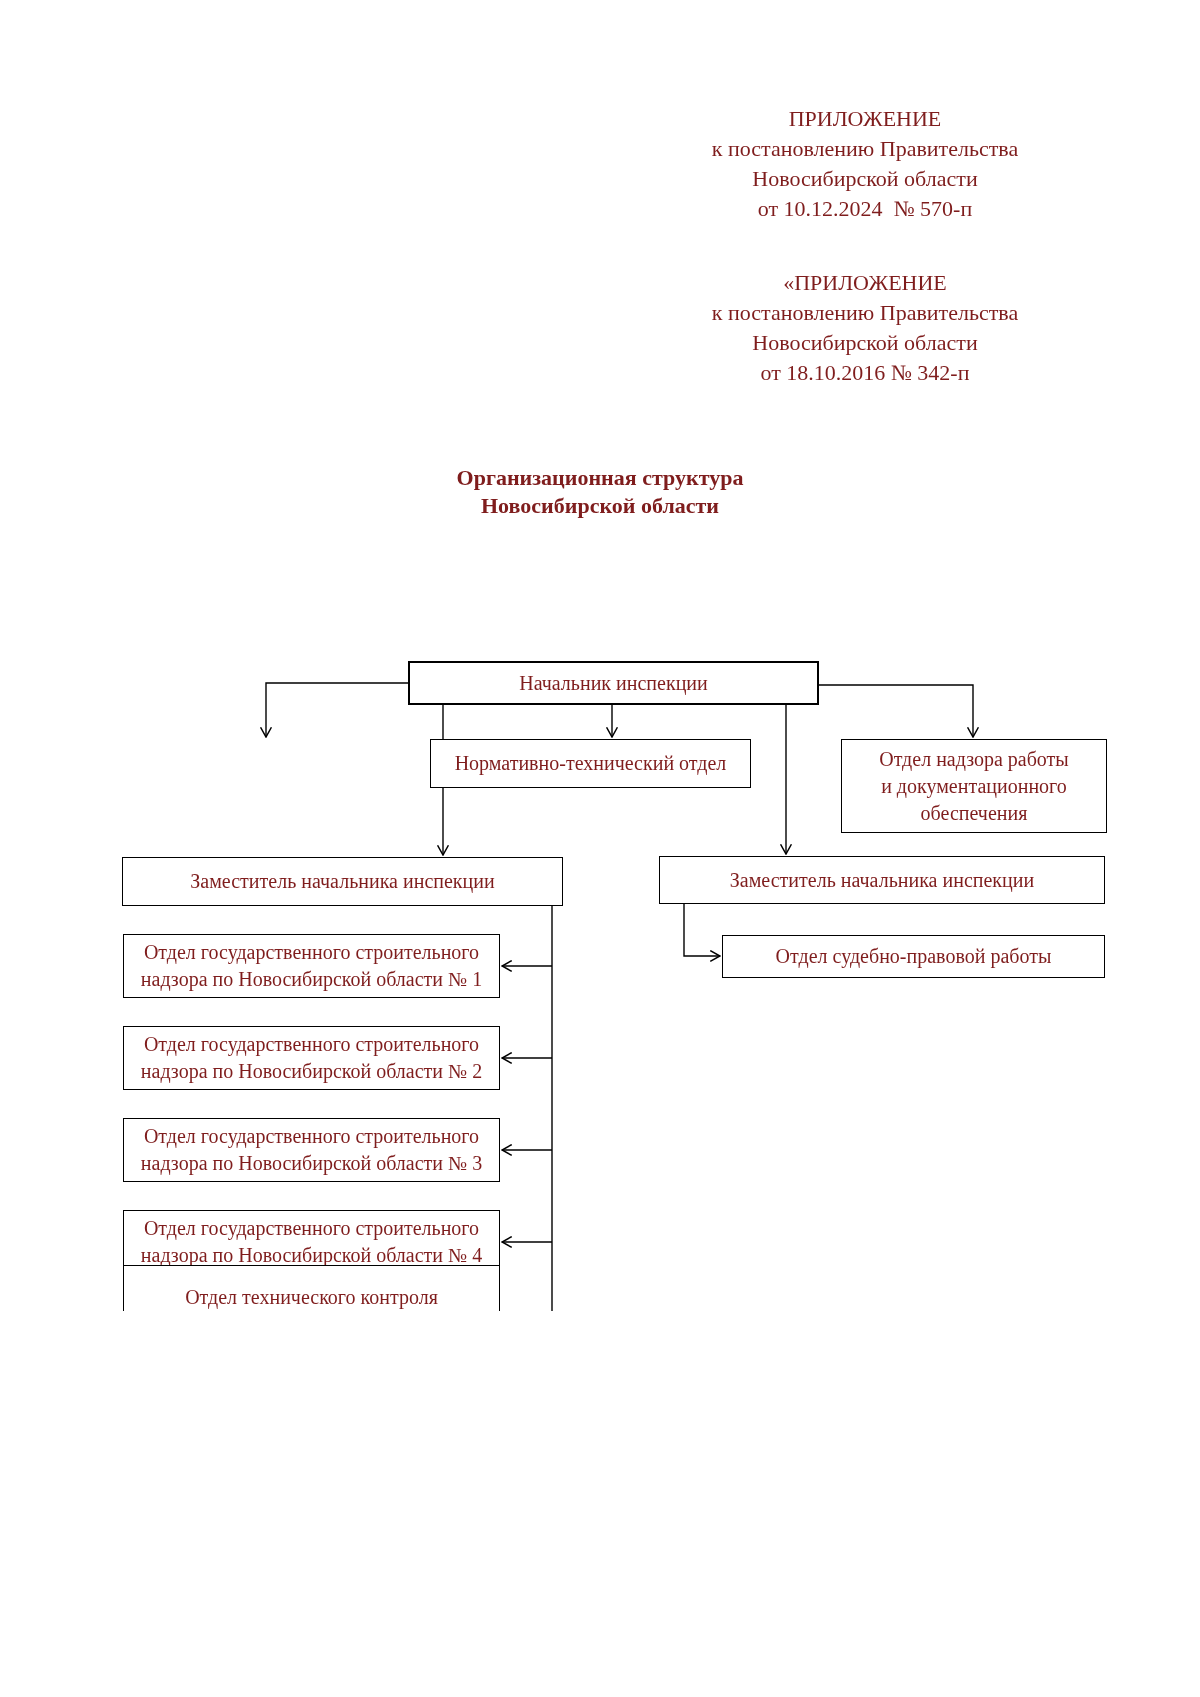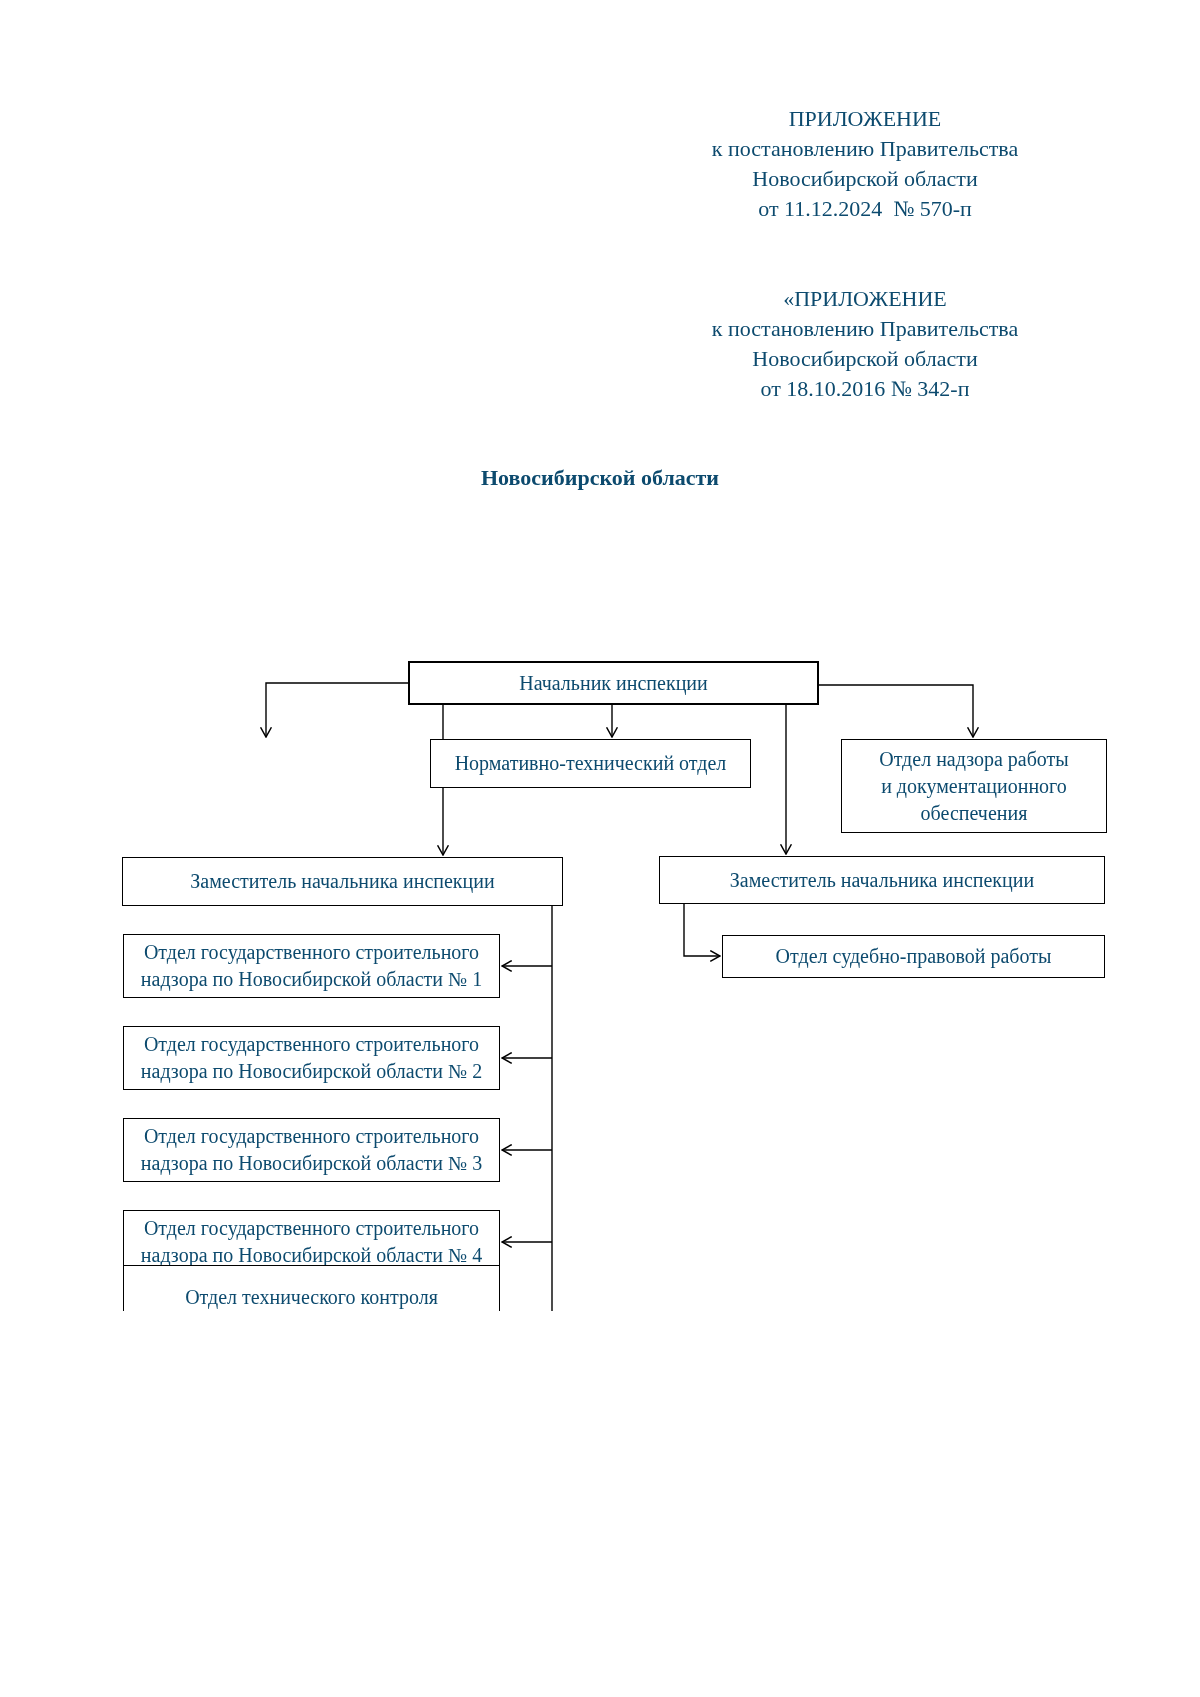--- a/index.html
+++ b/index.html
@@ -2,35 +2,35 @@
 <html lang="ru"><head>
 <meta charset="utf-8">
 <style>
   html,body{margin:0;padding:0;background:#fff;}
   .page{
     position:relative;
     width:1200px;
     height:1311px;
     background:#ffffff;
     font-family:"Liberation Serif", serif;
-    color:#0c4a6e;
+    color:#7f1d1d;
     overflow:hidden;
   }
   
   .stamp{
     position:absolute;
     left:640px;
     width:450px;
     text-align:center;
     font-size:22px;
     line-height:30px;
   }
   .stamp div{white-space:pre-wrap;}
   .stamp-1{top:104px;}
-  .stamp-2{top:284px;}
+  .stamp-2{top:268px;}
   
   .doc-title{
     position:absolute;
     top:464px;
     left:0;
     width:1200px;
     text-align:center;
     font-weight:bold;
     font-size:22px;
     line-height:28px;
@@ -85,31 +85,32 @@
 </style>
 </head>
 <body>
 
 <div class="page">
 
   <div class="stamp stamp-1">
     <div>ПРИЛОЖЕНИЕ</div>
     <div>к постановлению Правительства</div>
     <div>Новосибирской области</div>
-    <div>от 11.12.2024  № 570-п</div>
+    <div>от 10.12.2024  № 570-п</div>
   </div>
 
   <div class="stamp stamp-2">
     <div>«ПРИЛОЖЕНИЕ</div>
     <div>к постановлению Правительства</div>
     <div>Новосибирской области</div>
     <div>от 18.10.2016 № 342-п</div>
   </div>
 
   <div class="doc-title">
+    <div>Организационная структура</div>
     <div>Новосибирской области</div>
   </div>
 
   <div class="chart">
 
     <svg class="connectors" viewBox="0 0 1200 800" xmlns="http://www.w3.org/2000/svg">
       <defs>
         <marker id="arrow" viewBox="0 0 12 12" refX="11" refY="6" markerWidth="13" markerHeight="13" orient="auto" markerUnits="userSpaceOnUse">
           <path d="M2,1 L11,6 L2,11" fill="none" stroke="#000" stroke-width="1.4"></path>
         </marker>

